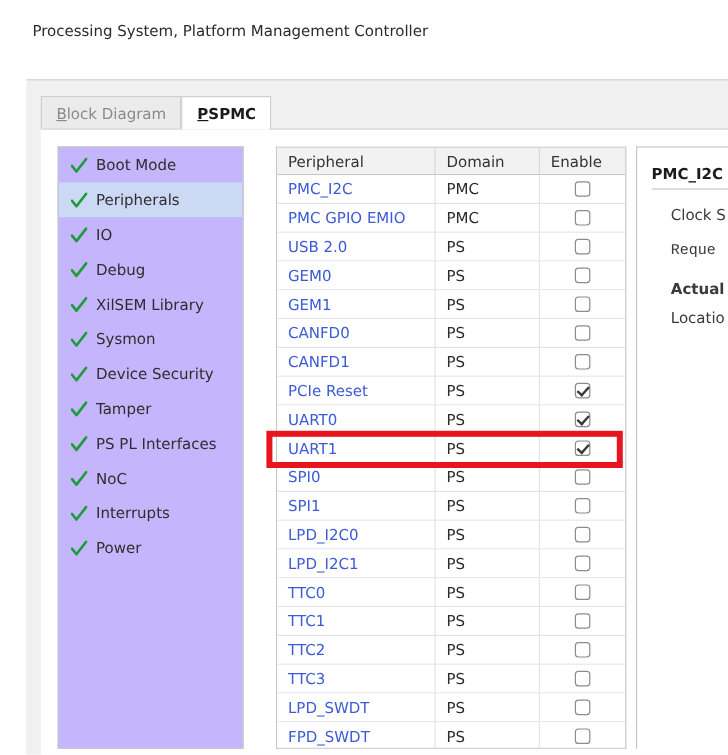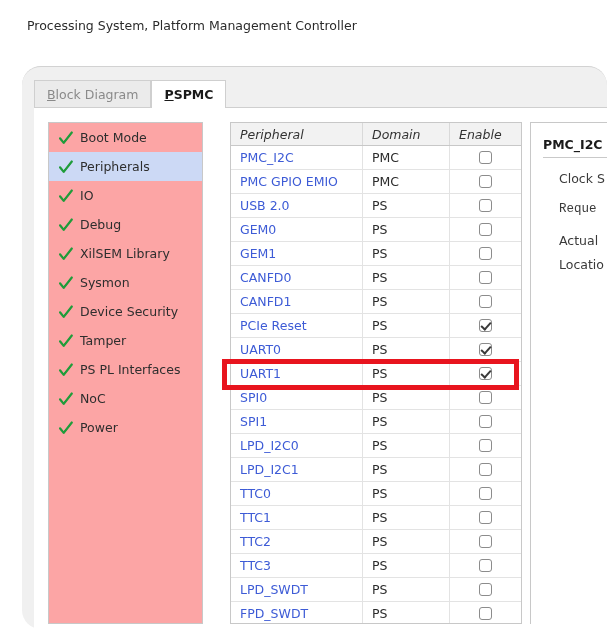--- a/index.html
+++ b/index.html
@@ -30,21 +30,20 @@
   
   #outer-panel {
     position: absolute;
     left: 22px;
     top: 66px;
     width: 585px;
     height: 563px;
     background: #f0f0f0;
     border-top: 1px solid #d2d2d2;
     box-sizing: border-box;
-    border-radius: 19px;
   }
 
   
   #tab-strip {
     position: absolute;
     left: 12px;
     top: 13px;
     height: 28px;
     display: flex;
     align-items: stretch;
@@ -85,21 +84,21 @@
     box-sizing: border-box;
   }
 
   
   #nav-tree {
     position: absolute;
     left: 26px;
     top: 55px;
     width: 155px;
     height: 502px;
-    background: #fca5a5;
+    background: #c4b5fd;
     border: 1px solid #c8c8c8;
     box-sizing: border-box;
     overflow: hidden;
   }
   .nav-item {
     height: 29px;
     display: flex;
     align-items: center;
     padding-left: 10px;
     box-sizing: border-box;
@@ -140,21 +139,20 @@
     box-sizing: border-box;
   }
   .tbl-header .th {
     line-height: 23px;
     font-size: 12.5px;
     color: #333333;
     padding-left: 9px;
     box-sizing: border-box;
     border-right: 1px solid #d9d9d9;
     white-space: nowrap;
-    font-style: italic;
   }
   .tbl-row {
     display: flex;
     height: 24px;
     border-bottom: 1px solid #e3e3e3;
     box-sizing: border-box;
     background: #ffffff;
   }
   .tbl-row .td {
     line-height: 23px;
@@ -356,20 +354,29 @@
         </span>
         <span>NoC</span>
       </div>
       <div class="nav-item">
         <span>
           <svg class="check-icon" viewBox="0 0 14 14" xmlns="http://www.w3.org/2000/svg">
             <path d="M1.2 7.1 L4.6 10.6 L12.6 1.6 L11.0 5.0 L5.0 12.0 Z" fill="#1f9c3a"></path>
             <path d="M1.0 7.3 L4.7 11.9 L12.8 1.5" stroke="#1f9c3a" stroke-width="2.2" fill="none" stroke-linecap="round" stroke-linejoin="round"></path>
           </svg>
         </span>
+        <span>Interrupts</span>
+      </div>
+      <div class="nav-item">
+        <span>
+          <svg class="check-icon" viewBox="0 0 14 14" xmlns="http://www.w3.org/2000/svg">
+            <path d="M1.2 7.1 L4.6 10.6 L12.6 1.6 L11.0 5.0 L5.0 12.0 Z" fill="#1f9c3a"></path>
+            <path d="M1.0 7.3 L4.7 11.9 L12.8 1.5" stroke="#1f9c3a" stroke-width="2.2" fill="none" stroke-linecap="round" stroke-linejoin="round"></path>
+          </svg>
+        </span>
         <span>Power</span>
       </div>
     </div>
 
   <div id="periph-table">
     <div class="tbl-header">
       <div class="th col-periph">Peripheral</div>
       <div class="th col-domain">Domain</div>
       <div class="th col-enable">Enable</div>
     </div>
@@ -516,20 +523,20 @@
         </div>
       </div>
   </div>
 
   <div id="detail-panel">
     <div id="detail-title">PMC_I2C</div>
     <div id="detail-rule"></div>
     <div id="detail-fields">
         <div class="detail-field" style="top: 48px;">Clock S</div>
         <div class="detail-field" style="top: 79px; font-family: Liberation Mono, monospace;">Reque</div>
-        <div class="detail-field" style="top: 110px;">Actual</div>
+        <div class="detail-field" style="top: 110px; font-weight: bold;">Actual</div>
         <div class="detail-field" style="top: 134px;">Locatio</div>
       </div>
   </div>
 
   <div id="annotation-box" style="border-color: rgb(232, 20, 30);"></div>
 
 </div>
 
 </body></html>

